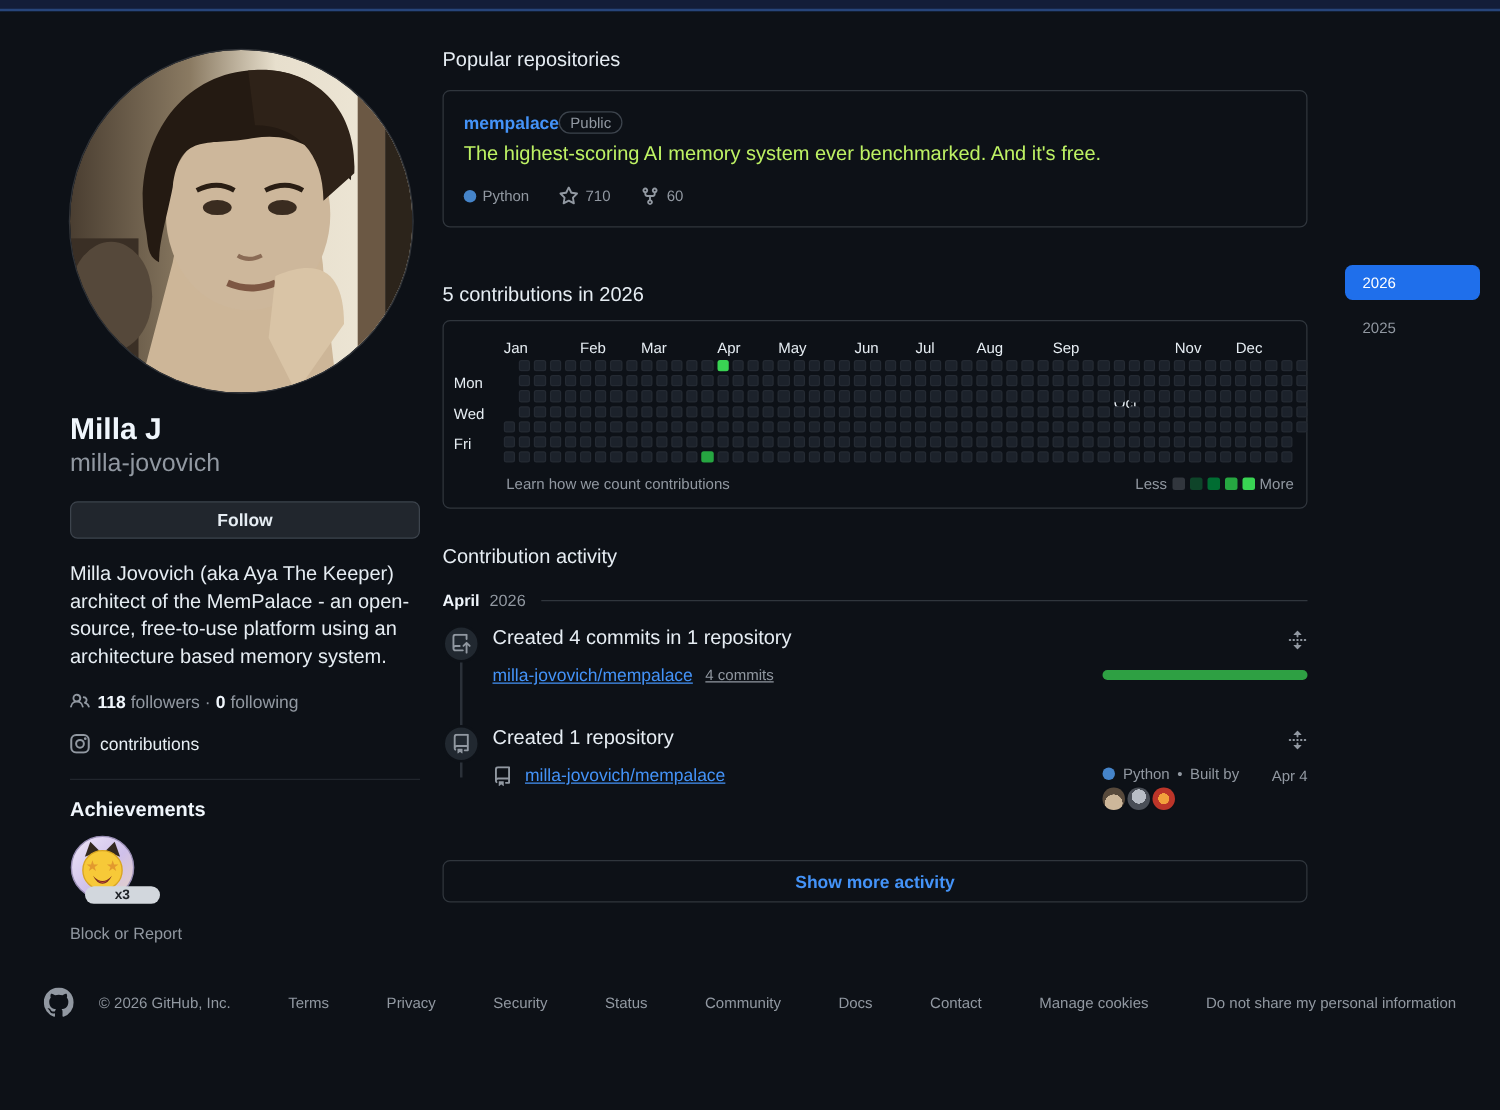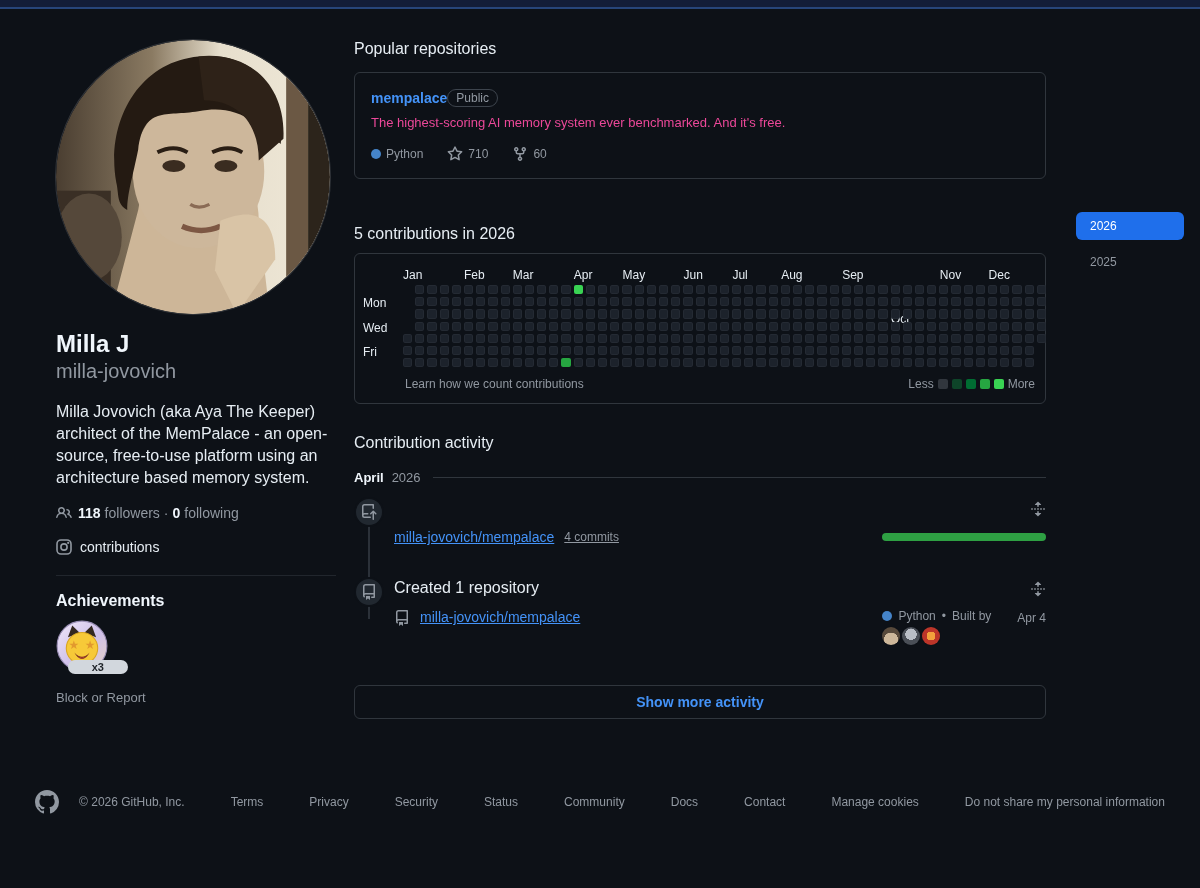--- a/index.html
+++ b/index.html
@@ -36,21 +36,21 @@
 
   
   #main { position:absolute; left:354px; top:0; width:692px; }
   .sec-title { font-size:16px; font-weight:400; color:#e6edf3; }
   #popular-title { margin-top:40px; }
 
   .repo-card { margin-top:14px; border:1px solid #30363d; border-radius:6px; padding:16px; }
   .repo-head { display:flex; align-items:center; justify-content:flex-start; }
   .repo-name { color:#4493f8; font-size:14px; font-weight:700; text-decoration:none; cursor:pointer; }
   .visibility { font-size:12px; color:#9198a1; border:1px solid #3d444d; border-radius:999px; padding:1px 8px; }
-  .repo-desc { margin-top:8px; font-size:13px; color:#ec4899; }
+  .repo-desc { margin-top:8px; font-size:16px; color:#bef264; }
   .repo-meta { margin-top:16px; display:flex; align-items:center; gap:24px; font-size:12px; color:#9198a1; }
   .meta-item { display:flex; align-items:center; gap:5px; }
   .lang-dot { width:10px; height:10px; border-radius:50%; display:inline-block; }
 
   #contrib-title { margin-top:46px; }
   .graph-card { margin-top:10px; border:1px solid #30363d; border-radius:6px; padding:14px 8px 10px 8px; position:relative; }
   .graph-body { position:relative; margin-left:40px; }
   #month-labels { position:relative; height:15px; }
   #month-labels span { position:absolute; top:0; font-size:12px; color:#e6edf3; }
   #day-labels { position:absolute; left:-40px; top:17px; width:36px; height:86px; }
@@ -147,20 +147,21 @@
           <path d="M49,60 Q52,62 56,60" stroke="#8a6b55" stroke-width="1.2" fill="none"></path>
           <path d="M46,68 Q53,71 60,68" stroke="#7d5743" stroke-width="2" fill="none"></path>
           <path d="M60,66 C74,60 80,66 80,80 L66,100 L58,84 Z" fill="#d9c4a6"></path>
         </g>
       </svg>
     </div>
 
     <div class="p-name">Milla J</div>
     <div class="p-login">milla-jovovich</div>
 
+    <button class="follow-btn">Follow</button>
 
     <div class="bio">Milla Jovovich (aka Aya The Keeper) architect of the MemPalace - an open-source, free-to-use platform using an architecture based memory system.</div>
 
     <div class="follow-row">
       <svg width="16" height="16" viewBox="0 0 16 16" fill="#9198a1">
           <path d="M2 5.5a3.5 3.5 0 1 1 5.898 2.549 5.508 5.508 0 0 1 3.034 4.084.75.75 0 1 1-1.482.235 4 4 0 0 0-7.9 0 .75.75 0 0 1-1.482-.236A5.507 5.507 0 0 1 3.102 8.05 3.493 3.493 0 0 1 2 5.5ZM11 4a3.001 3.001 0 0 1 2.22 5.018 5.01 5.01 0 0 1 2.56 3.012.749.749 0 0 1-.885.954.752.752 0 0 1-.549-.514 3.507 3.507 0 0 0-2.522-2.372.75.75 0 0 1-.574-.73v-.352a.75.75 0 0 1 .416-.672A1.5 1.5 0 0 0 11 5.5.75.75 0 0 1 11 4Zm-5.5-.5a2 2 0 1 0-.001 3.999A2 2 0 0 0 5.5 3.5Z"></path>
         </svg>
       <b>118</b>
       <span>followers</span>
       <span>·</span>
@@ -651,20 +652,21 @@
 
     <div class="timeline">
 
       <div class="t-item">
         <span class="t-icon">
           <svg width="16" height="16" viewBox="0 0 16 16" fill="#9198a1">
               <path d="M1 2.5A2.5 2.5 0 0 1 3.5 0h8.75a.75.75 0 0 1 .75.75v3.5a.75.75 0 0 1-1.5 0V1.5h-8a1 1 0 0 0-1 1v6.708A2.493 2.493 0 0 1 3.5 9h3.25a.75.75 0 0 1 0 1.5H3.5a1 1 0 0 0 0 2h5.75a.75.75 0 0 1 0 1.5H3.5A2.5 2.5 0 0 1 1 11.5Zm13.23 7.79h-.001l-1.224-1.224v6.184a.75.75 0 0 1-1.5 0V9.066L10.28 10.29a.75.75 0 0 1-1.06-1.061l2.505-2.504a.75.75 0 0 1 1.06 0L15.29 9.23a.751.751 0 0 1-.018 1.042.751.751 0 0 1-1.042.018Z"></path>
             </svg>
         </span>
         <div class="t-head">
+          <span class="t-title">Created 4 commits in 1 repository</span>
           <span class="sp"></span>
           <svg class="unfold" width="16" height="16" viewBox="0 0 16 16" fill="#9198a1">
               <path d="m8.177.677 2.896 2.896a.25.25 0 0 1-.177.427H8.75v1.25a.75.75 0 0 1-1.5 0V4H5.104a.25.25 0 0 1-.177-.427L7.823.677a.25.25 0 0 1 .354 0ZM7.25 10.75a.75.75 0 0 1 1.5 0V12h2.146a.25.25 0 0 1 .177.427l-2.896 2.896a.25.25 0 0 1-.354 0l-2.896-2.896A.25.25 0 0 1 5.104 12H7.25v-1.25Zm-5-2a.75.75 0 0 0 0-1.5h-.5a.75.75 0 0 0 0 1.5h.5ZM6 8a.75.75 0 0 1-.75.75h-.5a.75.75 0 0 1 0-1.5h.5A.75.75 0 0 1 6 8Zm2.25.75a.75.75 0 0 0 0-1.5h-.5a.75.75 0 0 0 0 1.5h.5ZM12 8a.75.75 0 0 1-.75.75h-.5a.75.75 0 0 1 0-1.5h.5A.75.75 0 0 1 12 8Zm2.25.75a.75.75 0 0 0 0-1.5h-.5a.75.75 0 0 0 0 1.5h.5Z"></path>
             </svg>
         </div>
         <div class="t-row">
           <a class="repo-link">milla-jovovich/mempalace</a>
           <a class="commits-link">4 commits</a>
           <span class="t-bar" id="commit-bar" style="background: rgb(46, 160, 67);"></span>
         </div>

